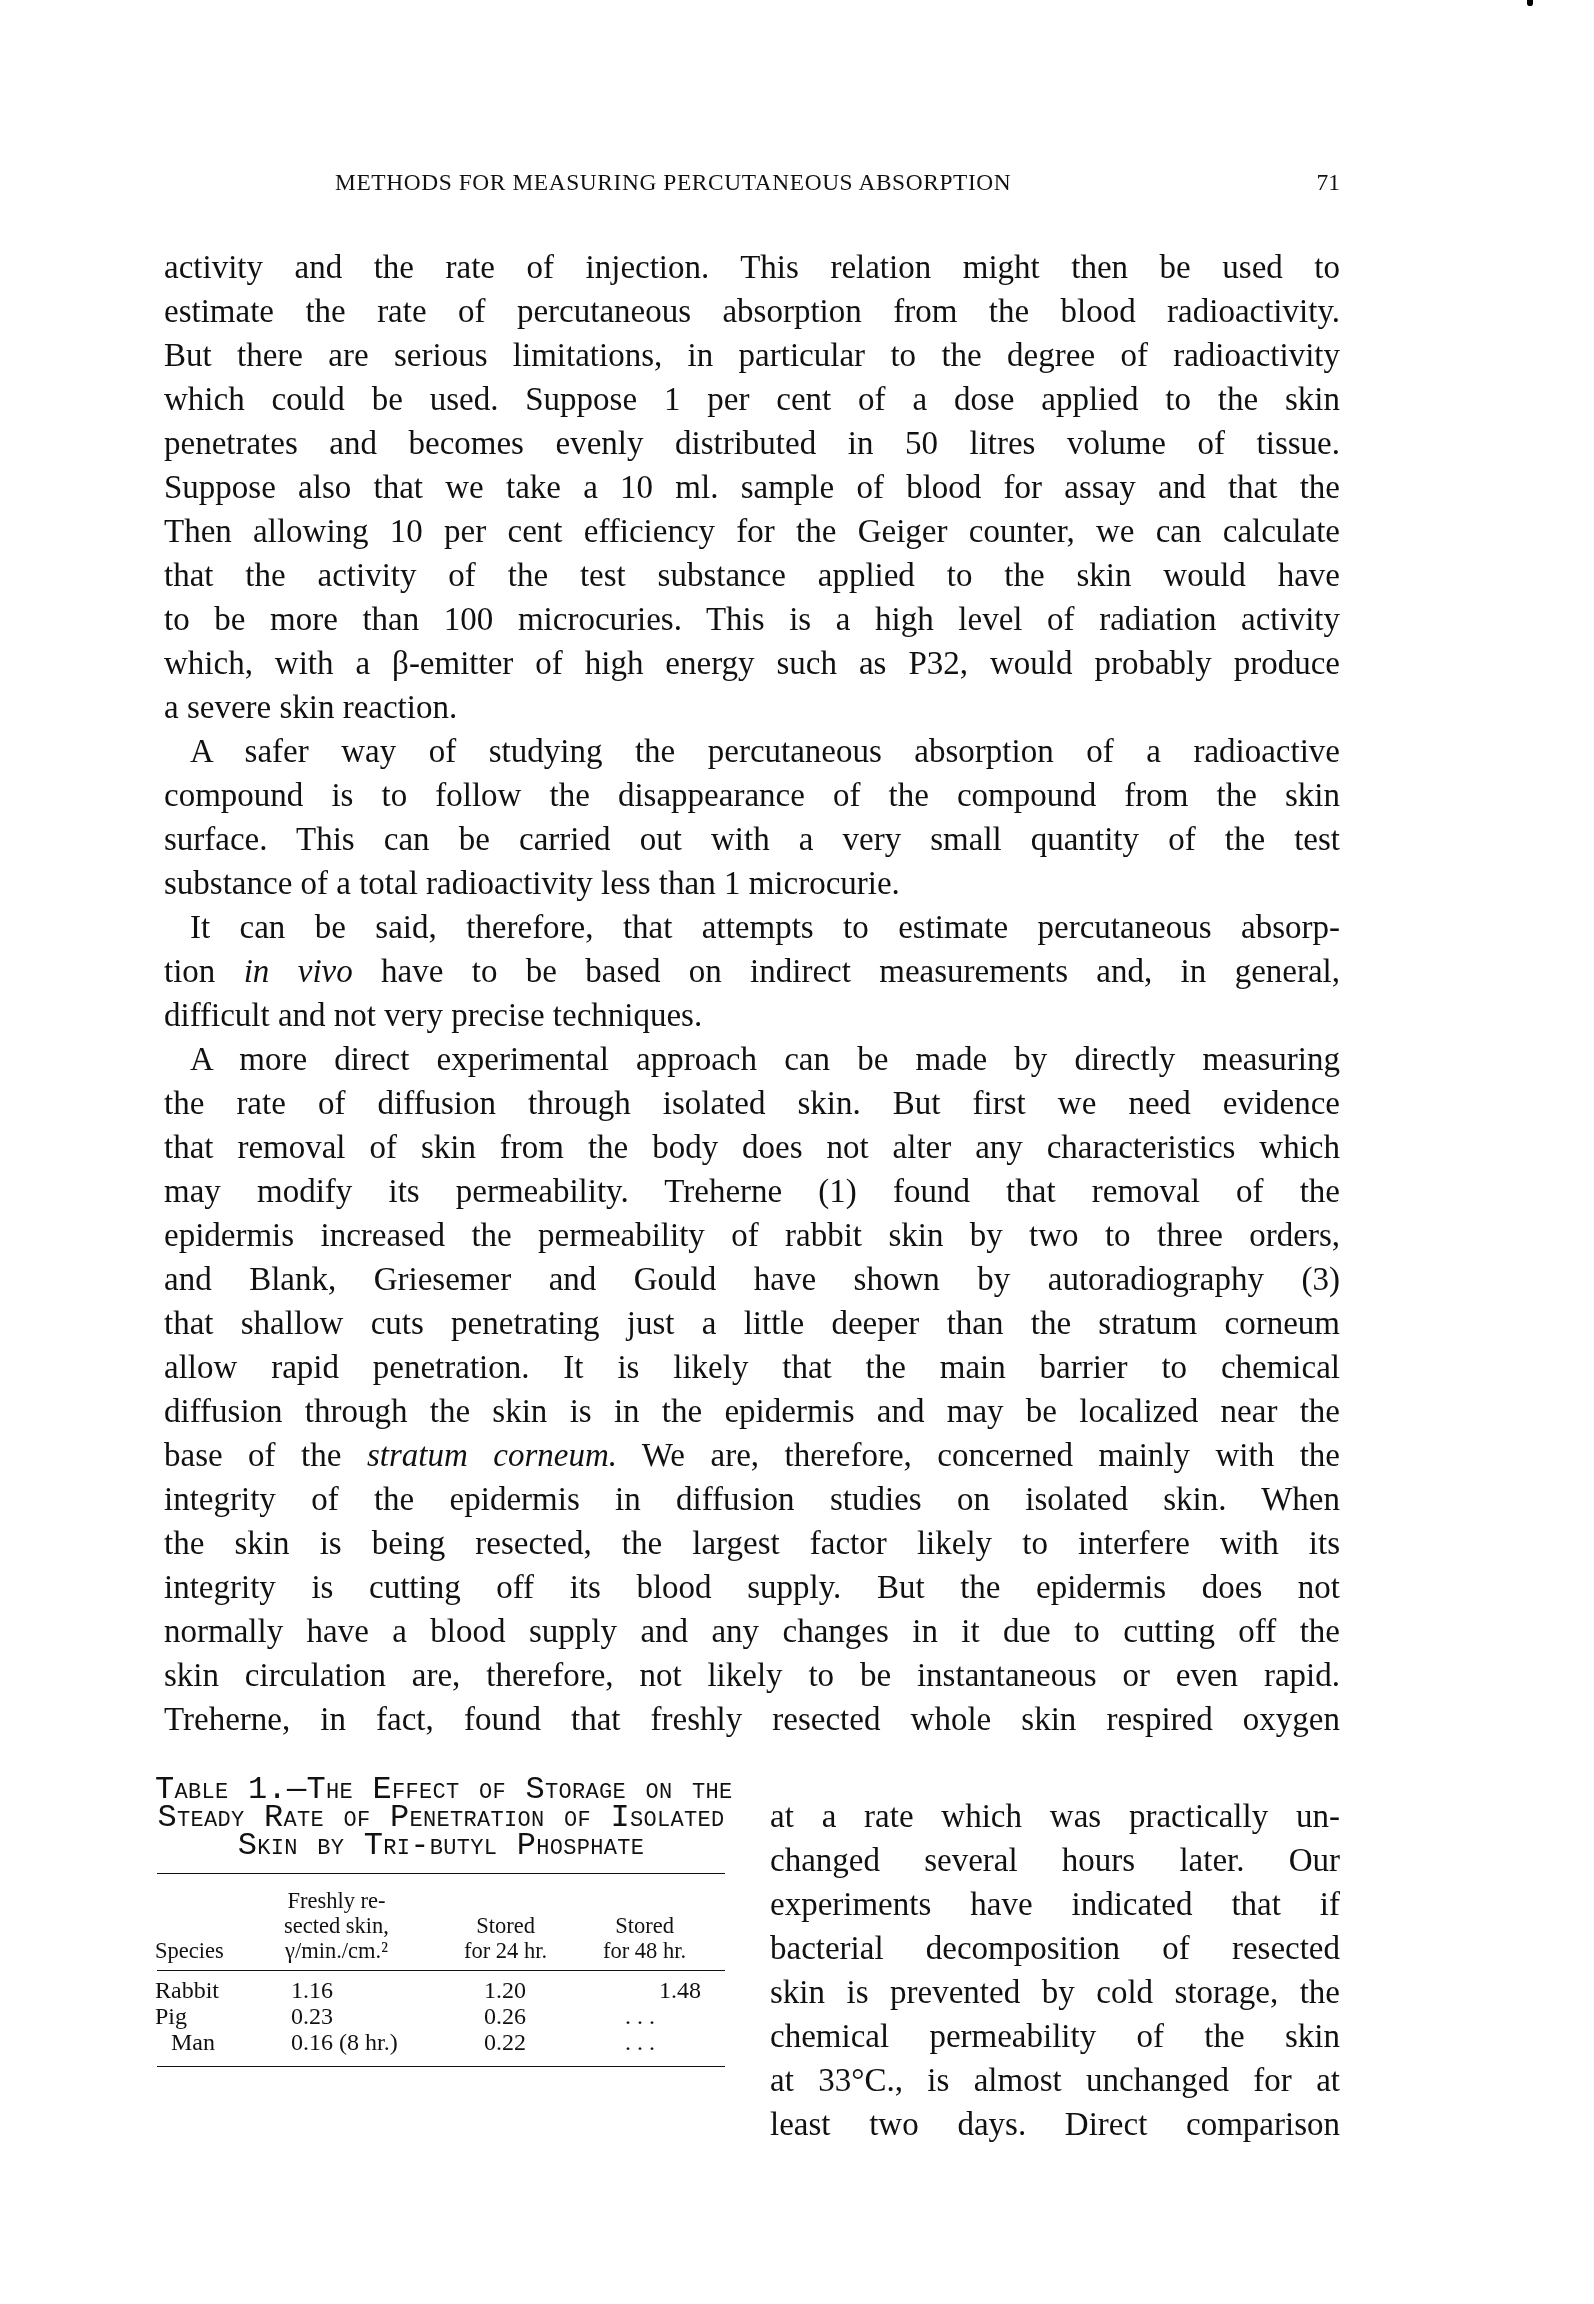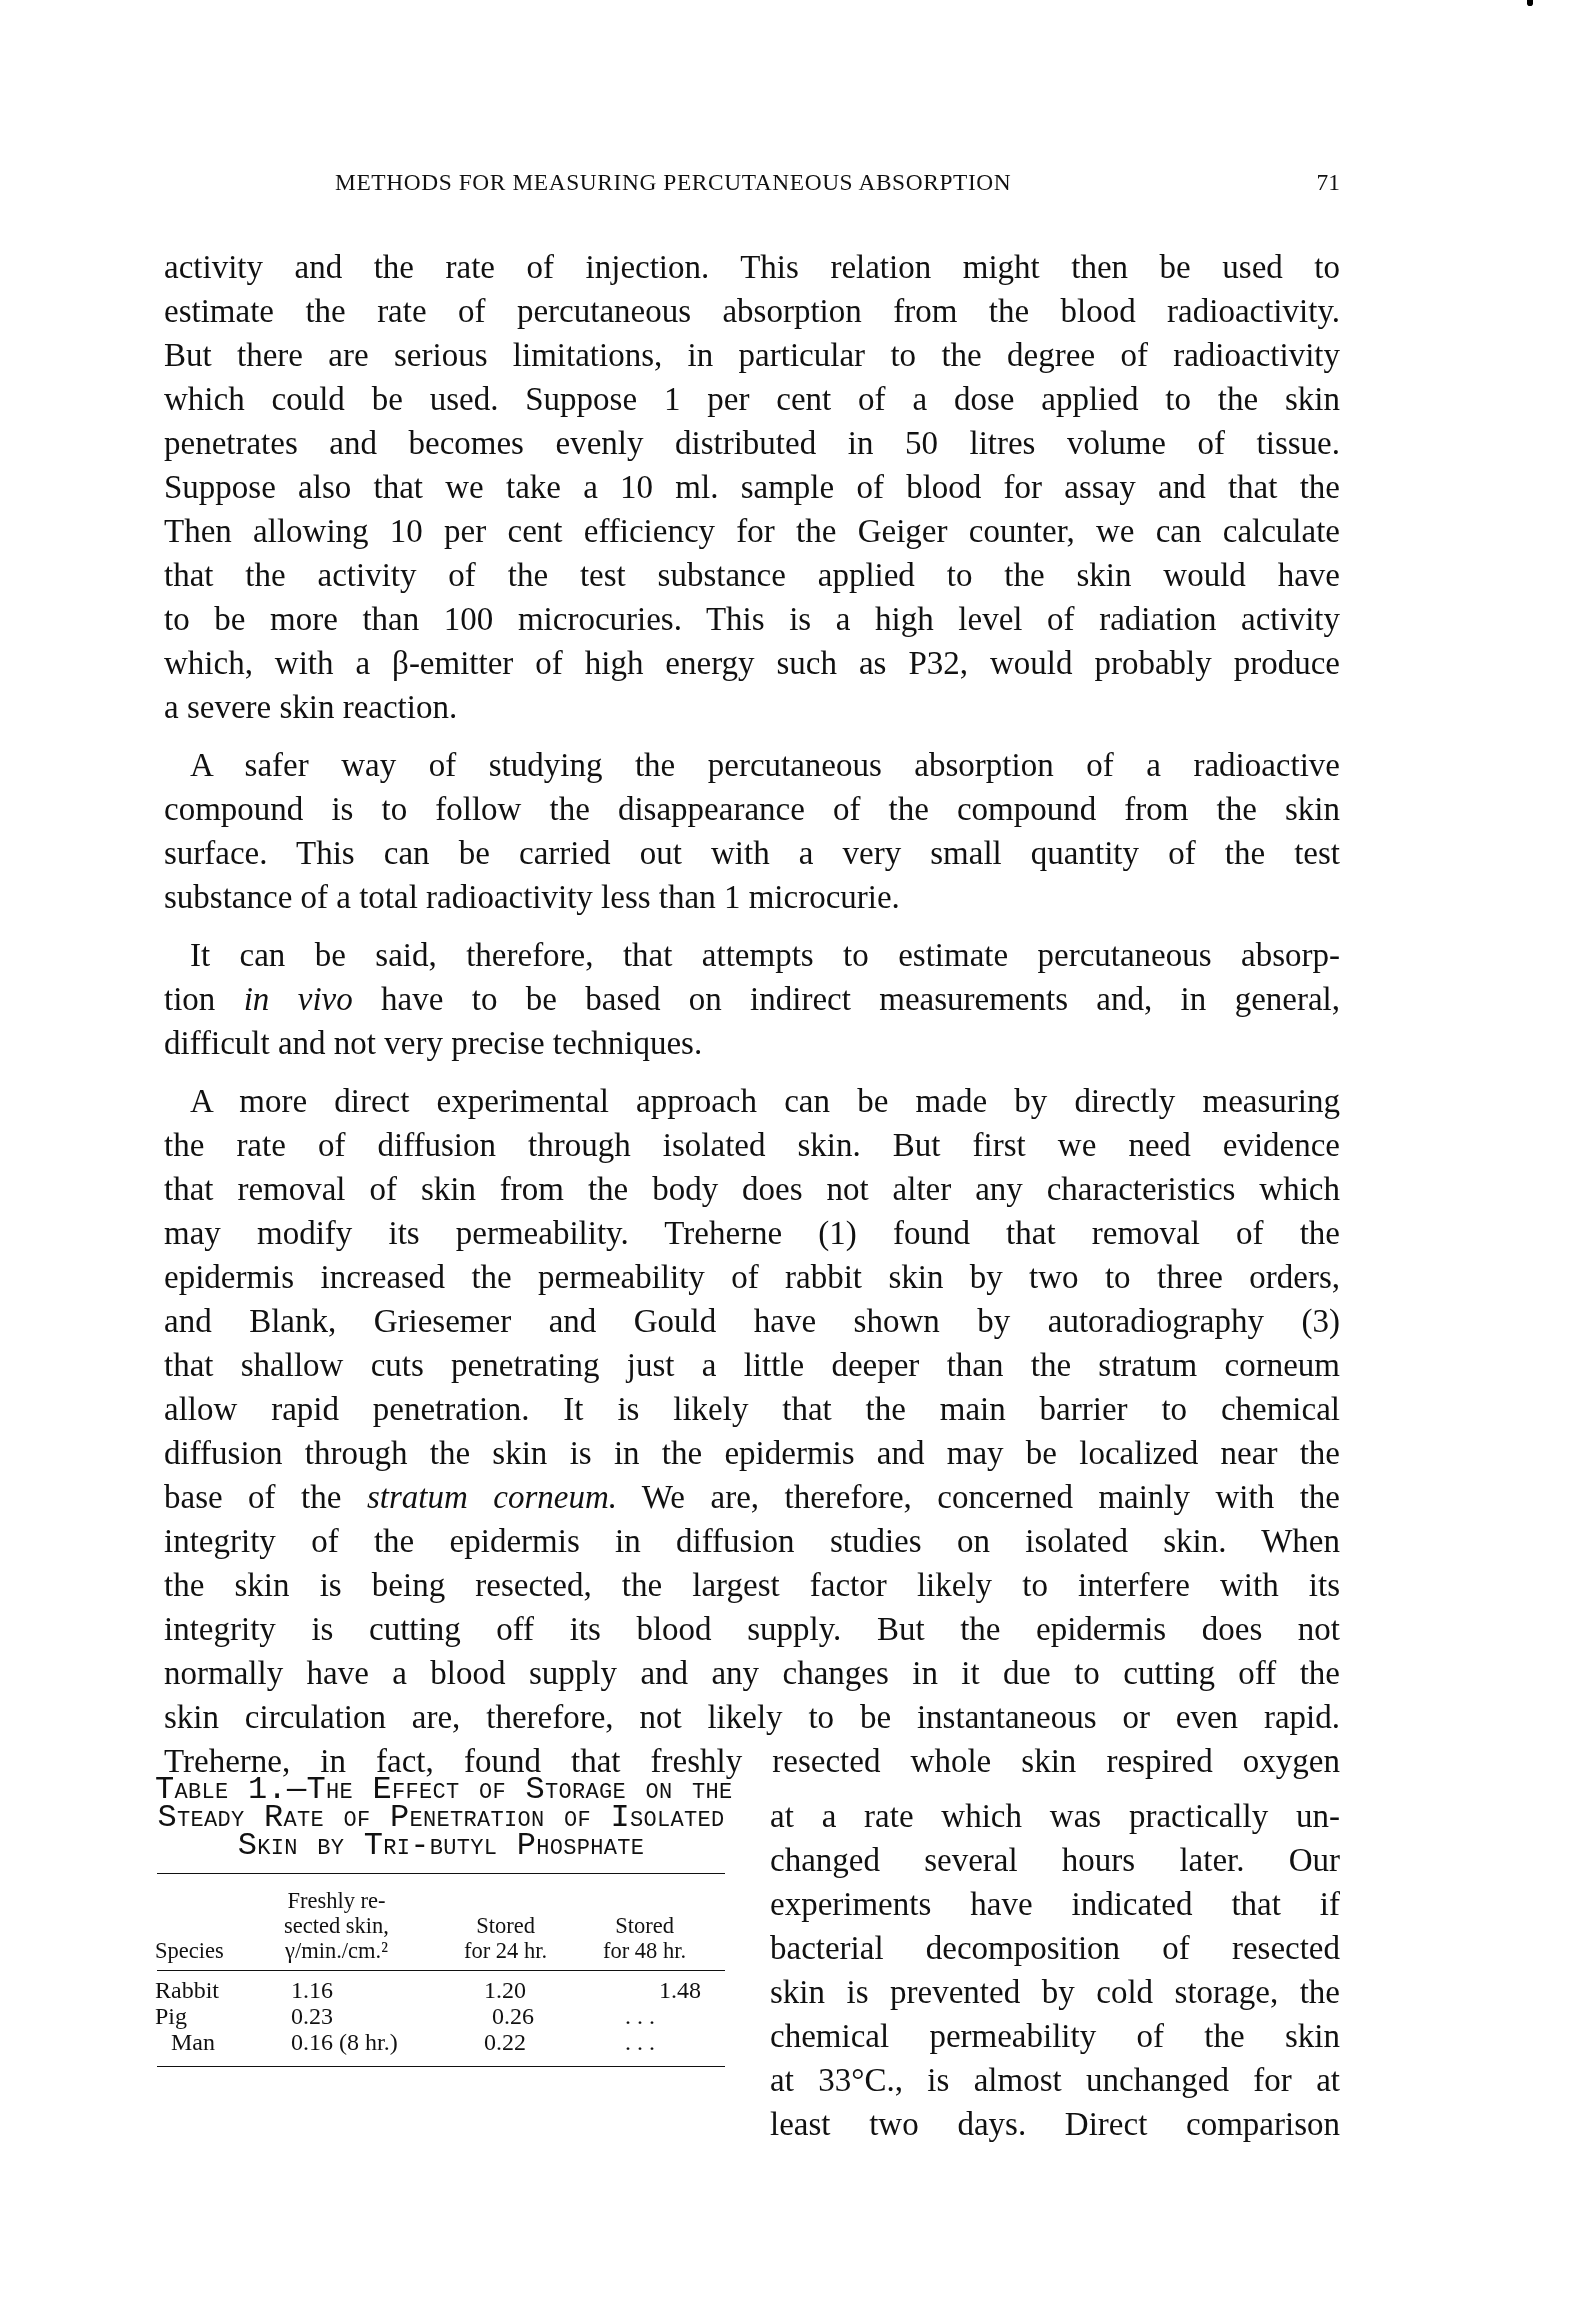--- a/index.html
+++ b/index.html
@@ -7,21 +7,21 @@
   .serif { font-family: "Liberation Serif", "DejaVu Serif", serif; }
   #scan-mark { position: absolute; left: 1527px; top: 0; width: 5.6px; height: 5.6px; background: #000; border-radius: 0 0 2.8px 2.8px; }
 
   #running-head { position: absolute; top: 169px; left: 164px; width: 1176px; height: 32px; }
   #running-title { position: absolute; left: 171px; top: 0; font-size: 23.4px; letter-spacing: 0.6px; white-space: nowrap; }
   #page-number { position: absolute; right: 0; top: 0; font-size: 23.4px; }
 
   #body-text { position: absolute; left: 164px; top: 245px; width: 1176px; }
   .line { height: 44px; line-height: 44px; font-size: 33px; white-space: nowrap; text-align: justify; text-align-last: justify; }
   .line.last { text-align-last: left; }
-  .line.indent { padding-left: 26px; margin-top: 14px; }
+  .line.indent { padding-left: 26px; }
   .it { font-style: italic; }
 
   #table-block { position: absolute; left: 155px; top: 1776px; width: 572px; }
   #table-caption { text-align: center; font-size: 32px; line-height: 28px; font-variant: small-caps; letter-spacing: 0.3px; font-family: Liberation Mono, monospace; }
   #table-caption div { white-space: nowrap; }
   .rule { border-top: 1.9px solid #111; width: 568px; margin-left: 1.9px; }
   #table-head { position: relative; height: 96px; font-size: 22.5px; line-height: 25px; }
   .th { position: absolute; bottom: 7.5px; text-align: center; white-space: nowrap; }
   #table-body { position: relative; height: 112px; font-size: 24px; line-height: 26px; }
   .tr { position: absolute; left: 0; width: 572px; height: 26px; }
@@ -106,21 +106,21 @@
   <div id="table-body">
     <div class="tr" style="top:5.6px;">
       <span class="td" style="left:0;">Rabbit</span>
       <span class="td" style="left:136px;">1.16</span>
       <span class="td" style="left:329px;">1.20</span>
       <span class="td" style="left:460px;margin-left:44px;">1.48</span>
     </div>
     <div class="tr" style="top:32px;">
       <span class="td" style="left:0;">Pig</span>
       <span class="td" style="left:136px;">0.23</span>
-      <span class="td" style="left:329px;margin-left:8px;">0.26</span>
+      <span class="td" style="left:329px;">0.26</span>
       <span class="td" style="left:470px;">. . .</span>
     </div>
     <div class="tr" style="top:58px;">
       <span class="td" style="left:16px;">Man</span>
       <span class="td" style="left:136px;">0.16 (8 hr.)</span>
       <span class="td" style="left:329px;">0.22</span>
       <span class="td" style="left:470px;">. . .</span>
     </div>
   </div>
   <div class="rule" style="margin-top:-17px;"></div>

